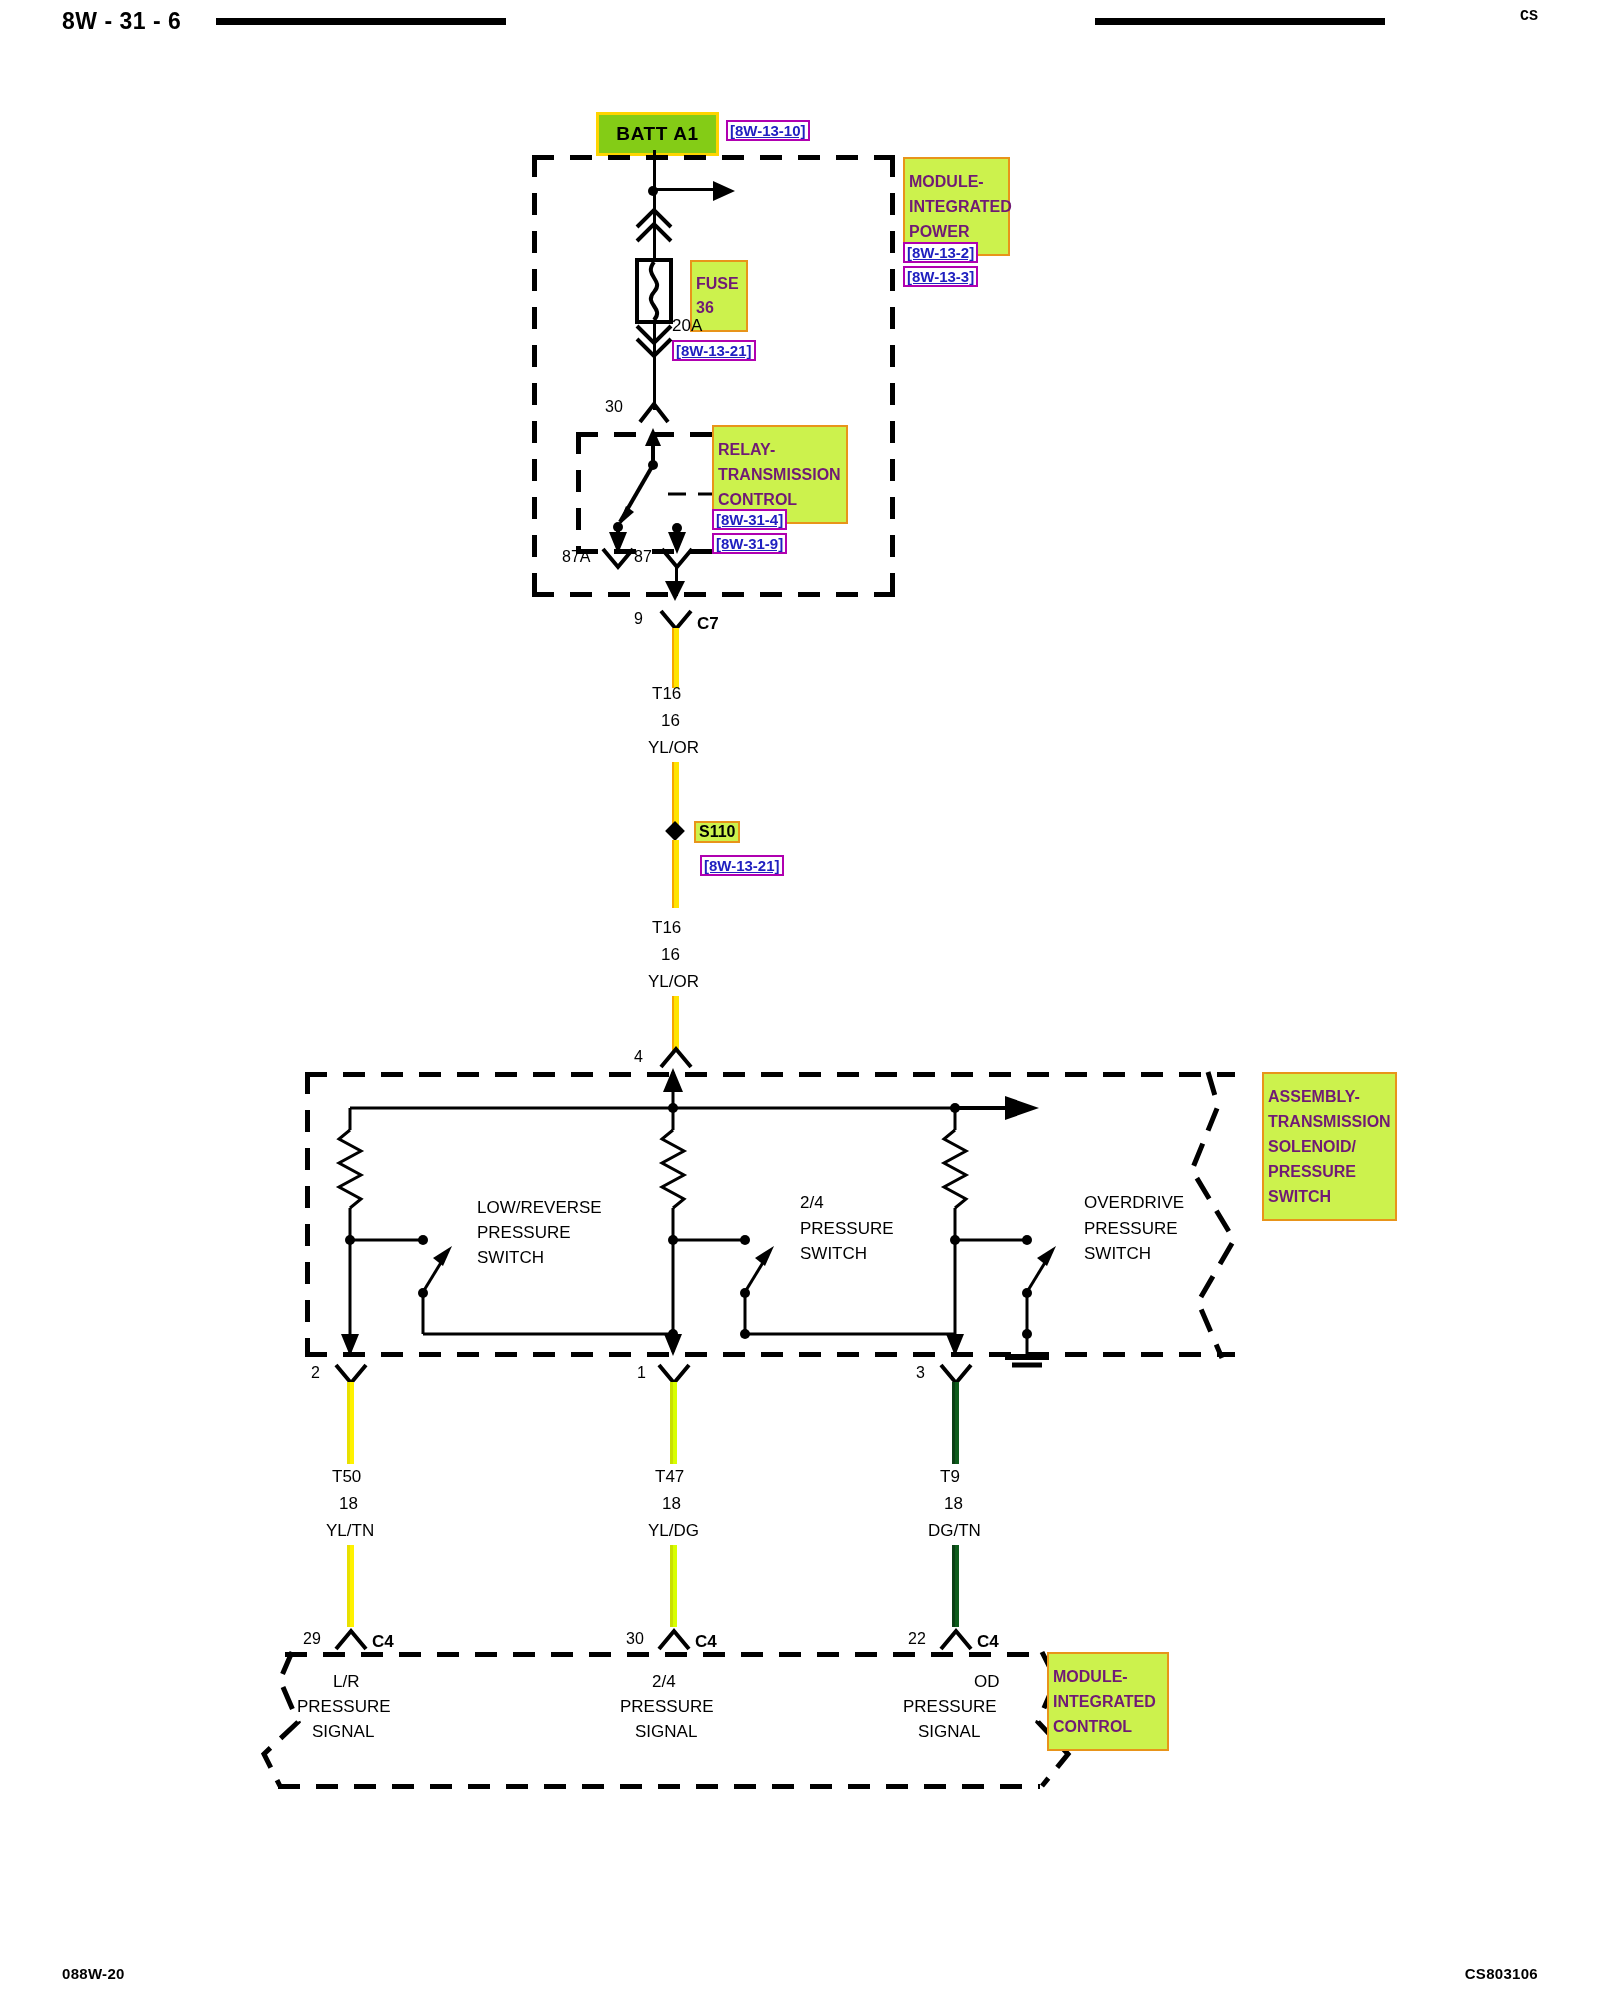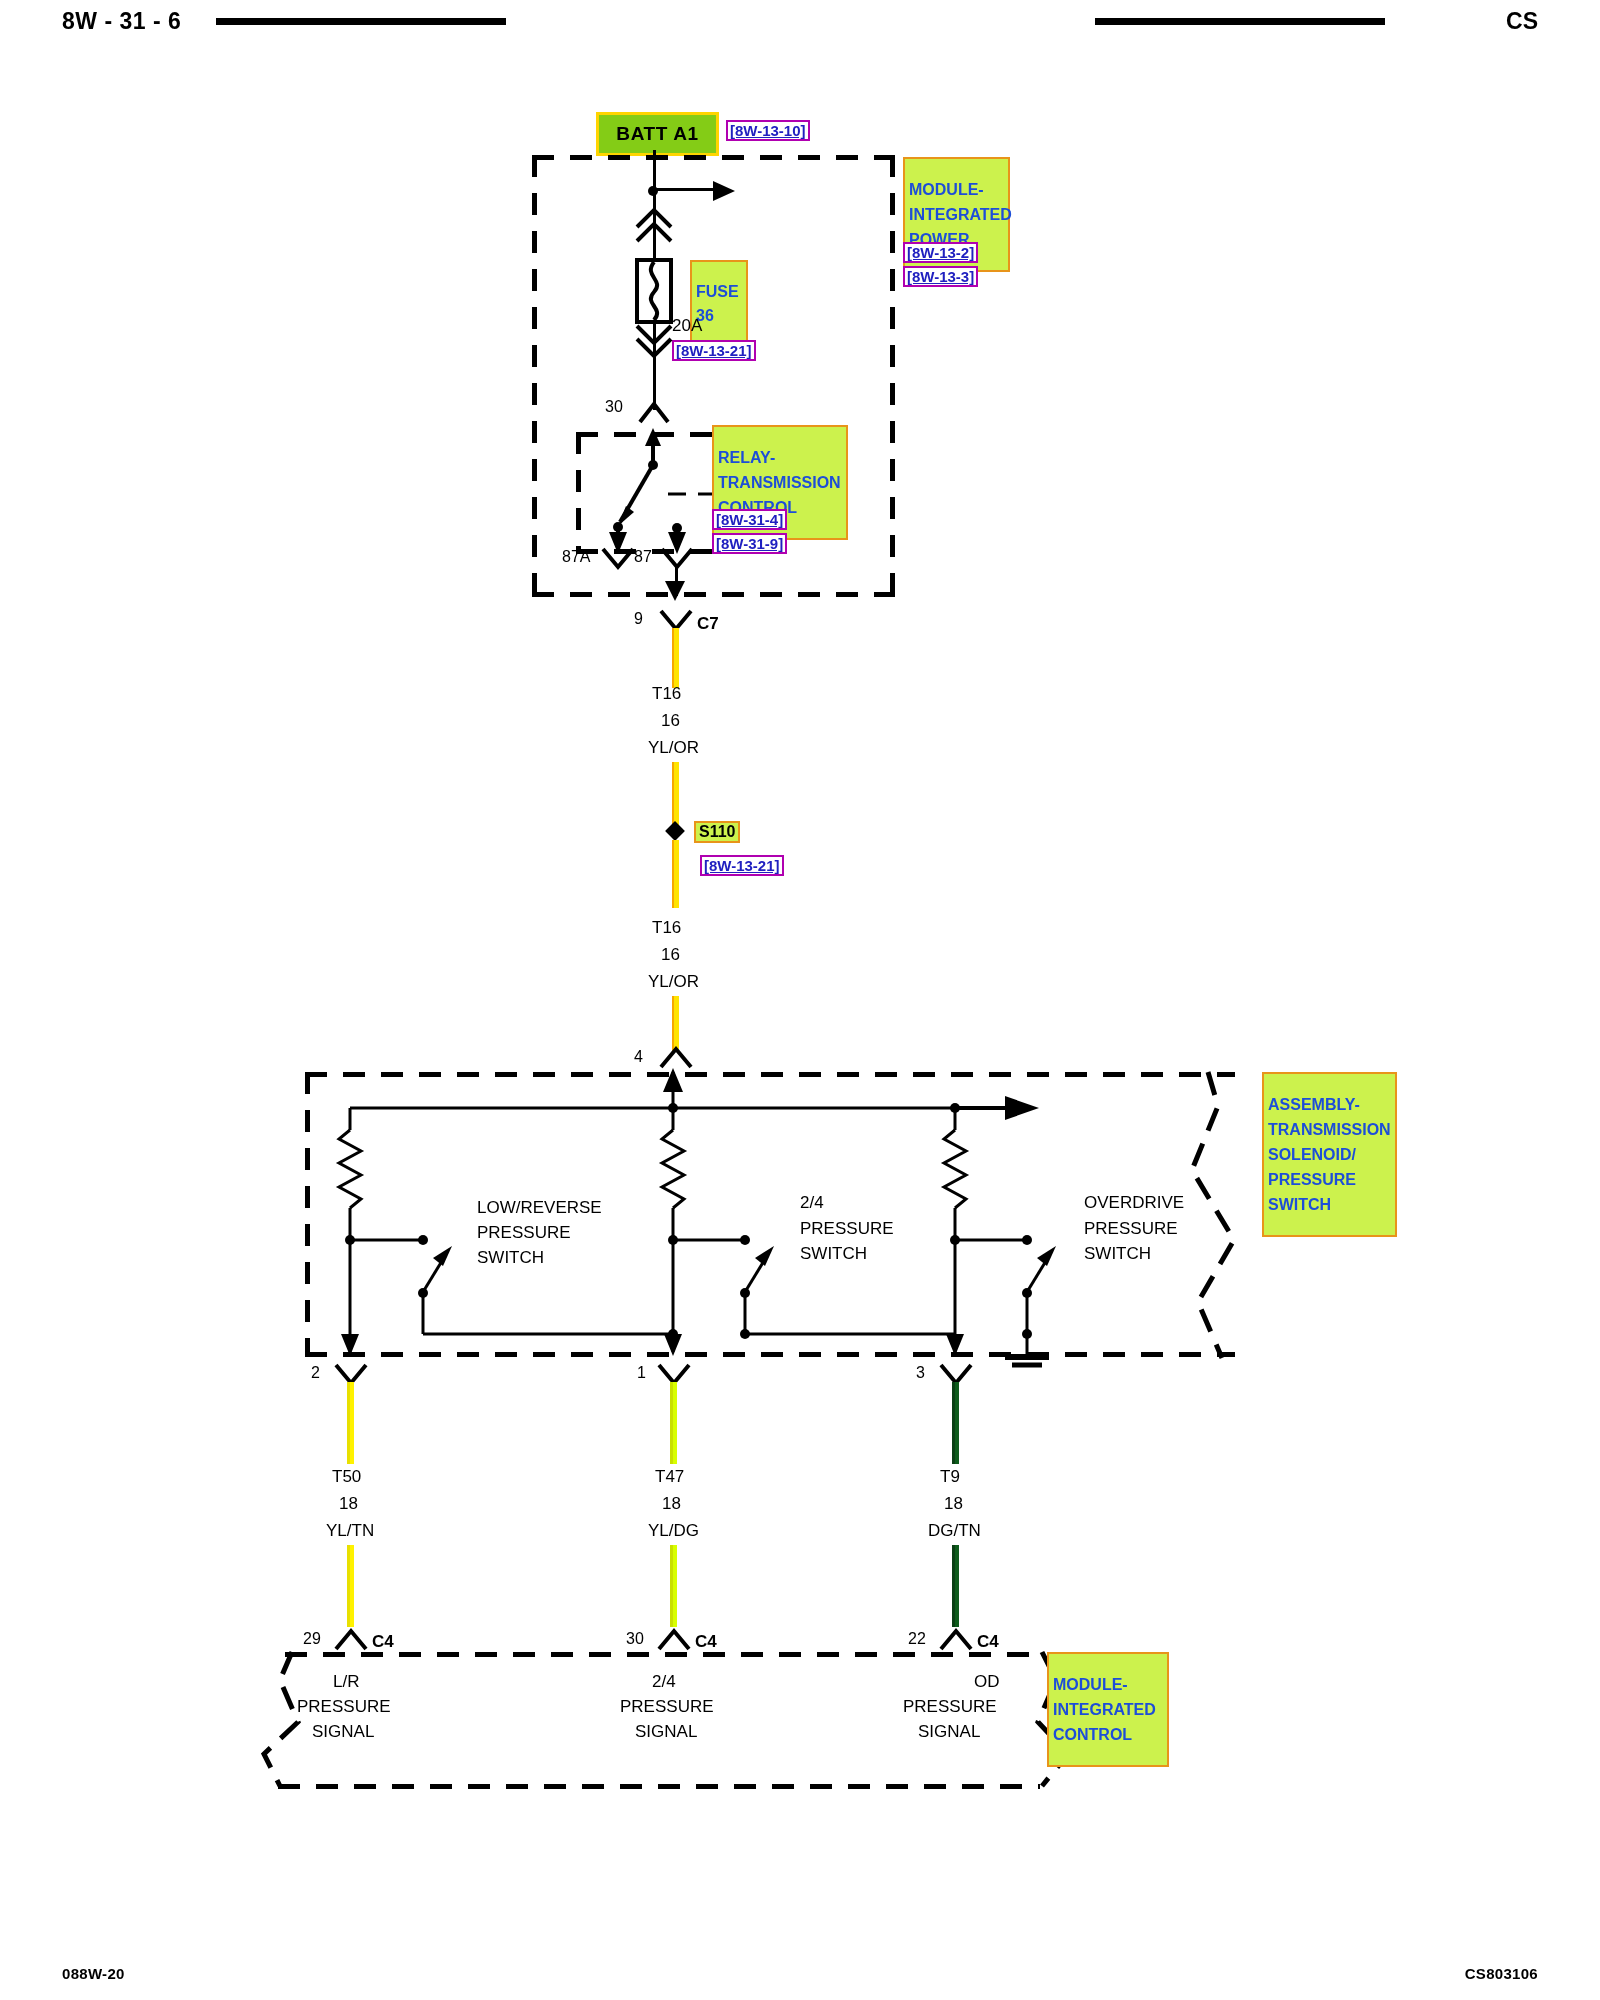--- a/index.html
+++ b/index.html
@@ -5,21 +5,21 @@
   html,body{margin:0;padding:0;background:#ffffff;}
   body{
     width:1600px;height:2000px;position:relative;overflow:hidden;
     font-family:"Liberation Sans","DejaVu Sans",sans-serif;
     color:#000;
   }
 
   
   #header{position:absolute;left:0;top:0;width:1600px;height:90px;}
   .hdr-left{position:absolute;left:62px;top:8px;font-size:23px;font-weight:bold;letter-spacing:.5px;}
-  .hdr-right{position:absolute;right:62px;top:8px;font-size:23px;font-weight:bold;}
+  .hdr-right{position:absolute;right:62px;top:8px;font-size:15px;font-weight:bold;font-family:Liberation Mono, monospace;}
   .hdr-title{position:absolute;left:0;top:9px;width:1600px;text-align:center;font-size:22px;font-weight:bold;}
   .hdr-sub{position:absolute;left:0;top:45px;width:1600px;text-align:center;font-size:22px;font-weight:bold;}
   .hdr-rule{position:absolute;height:7px;background:#000;top:18px;}
   #hdr-rule-left{left:216px;width:290px;}
   #hdr-rule-right{left:1095px;width:290px;}
 
   
   .foot{position:absolute;bottom:18px;font-size:15px;font-weight:bold;letter-spacing:.3px;}
   #foot-left{left:62px;}
   #foot-right{right:62px;}
@@ -43,22 +43,22 @@
   .dash-h{position:absolute;height:5px;
     background:repeating-linear-gradient(90deg,#000 0 22px,transparent 22px 38px);}
   .dash-v{position:absolute;width:5px;
     background:repeating-linear-gradient(180deg,#000 0 22px,transparent 22px 38px);}
 
   
   .lbl{position:absolute;font-size:17px;white-space:nowrap;}
 
   
   .greenbox{position:absolute;background:#ccf24d;border:2px solid #e8941a;
-    padding:18px 4px;font-size:16px;font-weight:bold;line-height:25px;
-    color:#1d4ed8;white-space:nowrap;}
+    padding:10px 4px;font-size:16px;font-weight:bold;line-height:25px;
+    color:#701a75;white-space:nowrap;}
 
   
   .ref{position:absolute;color:#2020c0;background:#fff;border:2px solid #b000b0;
     font-size:15px;font-weight:bold;padding:0 2px;white-space:nowrap;
     text-decoration:underline;}
 
   
   .battbox{position:absolute;border:3px solid #ffd400;background:#84cc16;
     font-size:19px;font-weight:bold;display:flex;align-items:center;
     justify-content:center;letter-spacing:.6px;}

